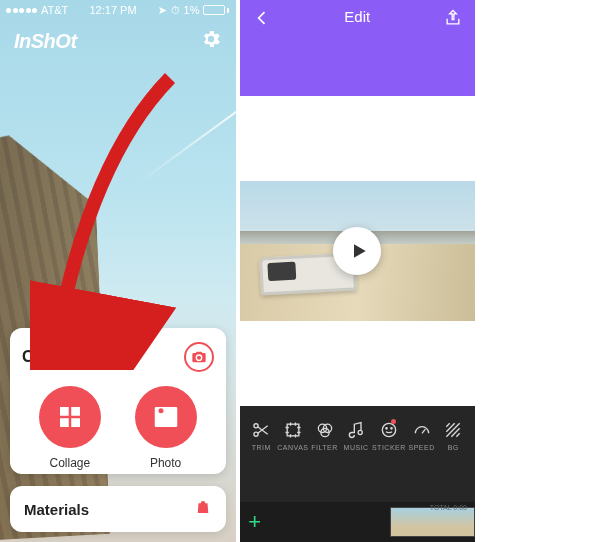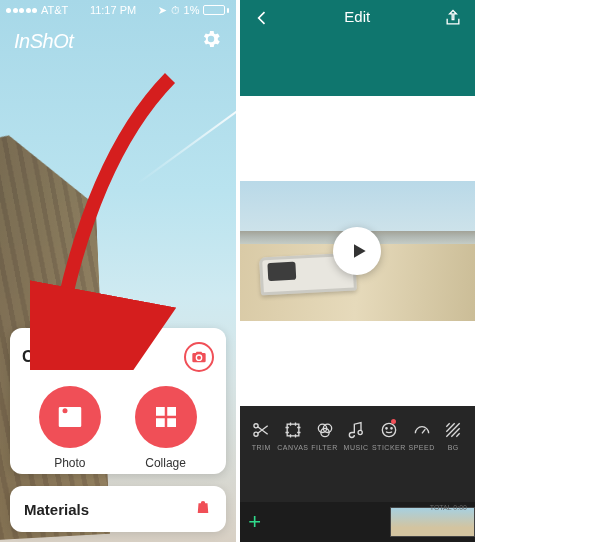--- a/index.html
+++ b/index.html
@@ -37,21 +37,21 @@
   .signal-dots span { width:5px; height:5px; border-radius:50%; background:#fff; }
   .battery { display:flex; align-items:center; gap:2px;}
   .battery-body { width:22px; height:10px; border:1px solid #fff; border-radius:2px; position:relative; padding:1px;}
   .battery-fill { background:#4cd964; height:100%; border-radius:1px;}
   .battery-cap { width:2px; height:5px; background:#fff; border-radius:1px;}
   .app-header {
     position:absolute; top:24px; left:0; right:0; height:34px;
     display:flex; align-items:center; justify-content:space-between;
     padding:0 14px; color:#fff;
   }
-  .logo { font-size:20px; font-weight:400; font-style:italic; letter-spacing:-.5px;}
+  .logo { font-size:20px; font-weight:700; font-style:italic; letter-spacing:-.5px;}
   .gear { color:#fff; }
   .gear svg { width:22px; height:22px; fill:#fff;}
   .card {
     position:absolute; left:10px; right:10px; bottom:68px;
     background:#fff; border-radius:12px; padding:14px 12px 4px;
     box-shadow:0 2px 10px rgba(0,0,0,.15);
   }
   .card-header { display:flex; align-items:center; justify-content:space-between; margin-bottom:14px;}
   .card-title { font-size:16px; font-weight:700; color:#222;}
   .camera-btn { width:30px; height:30px; border:2px solid #f04f57; border-radius:50%;
@@ -68,21 +68,21 @@
     background:#fff; border-radius:12px; display:flex; align-items:center;
     justify-content:space-between; padding:0 14px;
     box-shadow:0 2px 10px rgba(0,0,0,.12);
   }
   .materials-title { font-size:15px; font-weight:700; color:#222;}
   .bag-icon svg { width:18px; height:18px; fill:#f04f57;}
   
   .arrow-ann { position:absolute; left:30px; top:70px; width:160px; height:300px; pointer-events:none;}
   
   .right { background:#fff;}
-  .r-top { position:absolute; top:0; left:0; right:0; height:96px; background:#0f766e;
+  .r-top { position:absolute; top:0; left:0; right:0; height:96px; background:#8b5cf6;
     display:flex; align-items:flex-start; justify-content:space-between;
     padding:8px 12px 0; color:#fff;}
   .r-top-title { flex:1; text-align:center; font-size:15px; font-weight:500;}
   .r-back svg, .r-share svg { width:20px; height:20px; fill:#fff; stroke:#fff;}
   .r-canvas { position:absolute; top:96px; left:0; right:0; bottom:136px; background:#fff;
     display:flex; align-items:center; justify-content:center;}
   .video-frame { width:100%; height:140px; position:relative;
     background: linear-gradient(180deg,#b9d9e8 0%, #cfe3ea 40%, #d8c9a8 60%, #d2c09a 100%);
     overflow:hidden;}
   .road { position:absolute; bottom:0; left:0; right:0; height:55%;
@@ -127,21 +127,21 @@
       <div class="status-left">
         <span class="signal-dots">
           <span></span>
             <span></span>
             <span></span>
             <span></span>
             <span></span>
         </span>
         <span>AT&amp;T</span>
       </div>
-      <div>11:17 PM</div>
+      <div>12:17 PM</div>
       <div class="status-right">
         <span>➤</span>
         <span>⏱</span>
         <span>1%</span>
         <span class="battery">
           <span class="battery-body"><span class="battery-fill" style="width:100%"></span></span>
           <span class="battery-cap"></span>
         </span>
       </div>
     </div>
@@ -161,32 +161,32 @@
         <div class="camera-btn">
           <svg viewBox="0 0 24 24">
               <path d="M20 6h-3l-1.5-2h-7L7 6H4a2 2 0 0 0-2 2v10a2 2 0 0 0 2 2h16a2 2 0 0 0 2-2V8a2 2 0 0 0-2-2Zm-8 12a5 5 0 1 1 5-5 5 5 0 0 1-5 5Zm0-8a3 3 0 1 0 3 3 3 3 0 0 0-3-3Z"></path>
             </svg>
         </div>
       </div>
       <div class="options">
         <div class="opt">
           <div class="opt-circle">
             <svg viewBox="0 0 24 24">
+                <path d="M4 4h7v7H4Zm9 0h7v7h-7ZM4 13h7v7H4Zm9 0h7v7h-7Z"></path>
+              </svg>
+          </div>
+          <div class="opt-label">Collage</div>
+        </div>
+        <div class="opt">
+          <div class="opt-circle">
+            <svg viewBox="0 0 24 24">
                 <path d="M4 4h16a1 1 0 0 1 1 1v14a1 1 0 0 1-1 1H4a1 1 0 0 1-1-1V5a1 1 0 0 1 1-1Zm1 13 4-5 3 3 3-4 4 6Zm3-8a2 2 0 1 0-2-2 2 2 0 0 0 2 2Z"></path>
               </svg>
           </div>
           <div class="opt-label">Photo</div>
-        </div>
-        <div class="opt">
-          <div class="opt-circle">
-            <svg viewBox="0 0 24 24">
-                <path d="M4 4h7v7H4Zm9 0h7v7h-7ZM4 13h7v7H4Zm9 0h7v7h-7Z"></path>
-              </svg>
-          </div>
-          <div class="opt-label">Collage</div>
         </div>
       </div>
     </div>
 
     <div class="materials-bar">
       <div class="materials-title">Materials</div>
       <span class="bag-icon">
         <svg viewBox="0 0 24 24">
             <path d="M6 7h12l1 13H5Zm3 0a3 3 0 0 1 6 0"></path>
           </svg>

